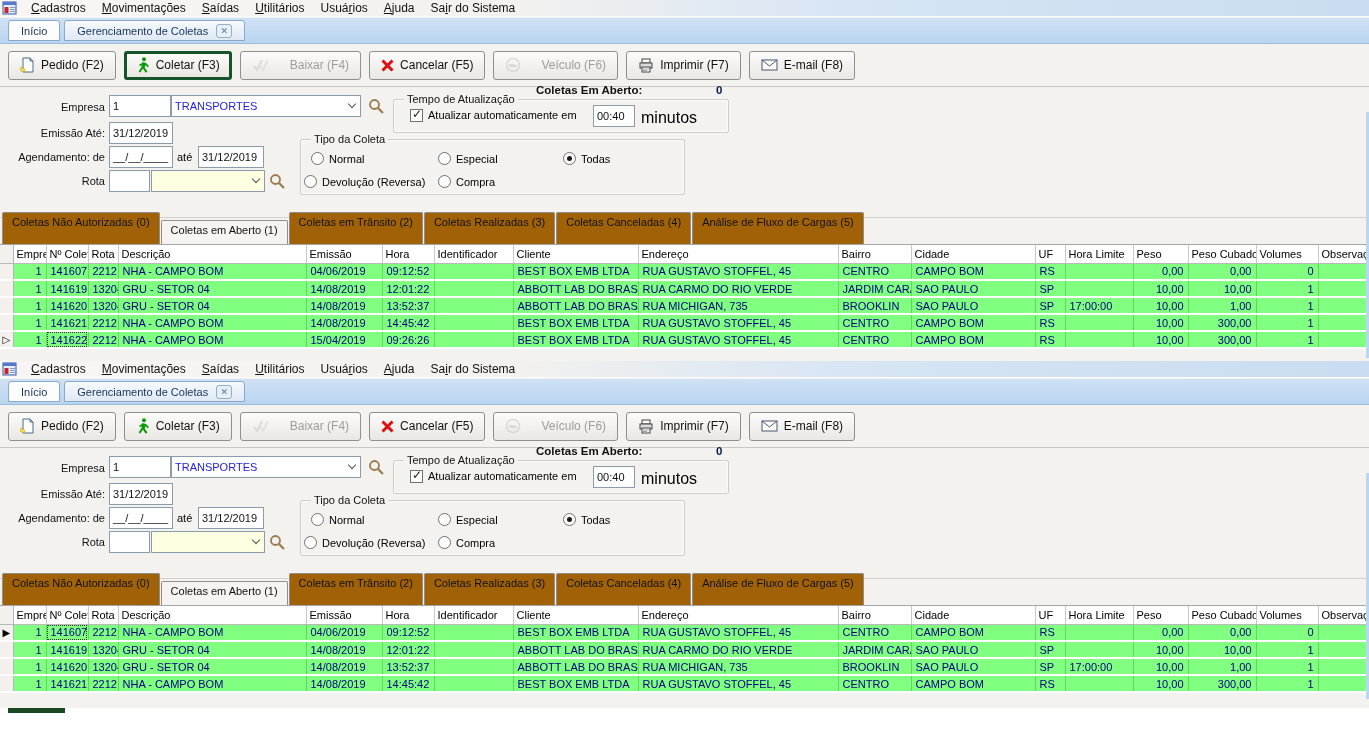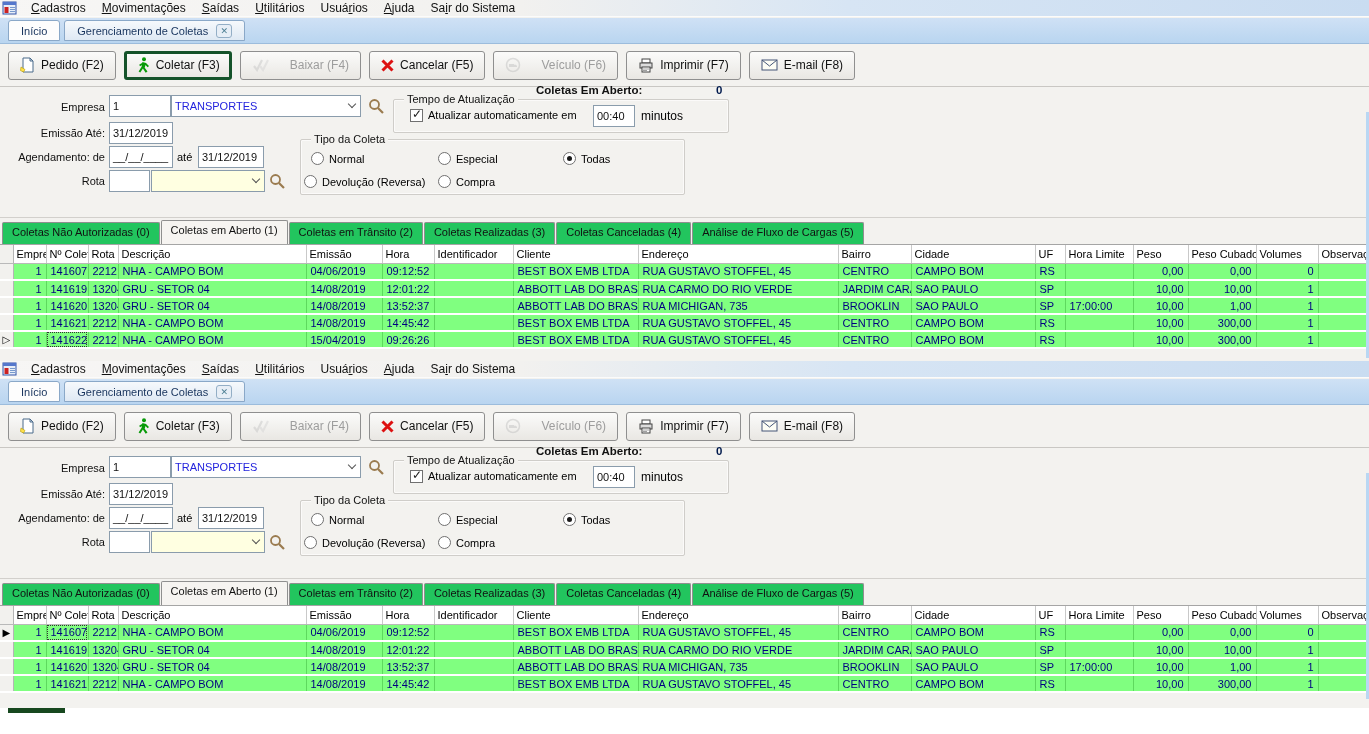--- a/index.html
+++ b/index.html
@@ -69,36 +69,36 @@
   .legend { position:absolute; top:-7px; left:10px; background:#f3f2ef; padding:0 3px;
     font-size:11px; color:#111; white-space:nowrap; }
   .fs-tempo { left:393px; top:99px; width:336px; height:34px; }
   .fs-tipo { left:300px; top:139px; width:385px; height:56px; }
 
   .checkbox { position:absolute; left:16px; top:9px; width:13px; height:13px; background:#fff;
     border:1px solid #707070; }
   .checkbox.checked::after { content:"✓"; position:absolute; left:1px; top:-3px; font-size:12px; color:#222; }
   .cb-label { position:absolute; left:34px; top:9px; font-size:11px; white-space:nowrap; }
   .i-time { left:199px; top:5px; width:42px; }
-  .min-label { position:absolute; left:247px; top:9px; font-size:12px; }
+  .min-label { position:absolute; left:247px; top:9px; font-size:16px; }
 
   .coletas-label { position:absolute; left:536px; top:84px; font-size:11.5px; font-weight:bold; color:#111; }
   .coletas-value { position:absolute; left:716px; top:84px; font-size:11.5px; font-weight:bold; color:#001a4d; }
 
   .radio { position:absolute; display:flex; align-items:center; gap:5px; font-size:11px; white-space:nowrap; }
   .rb { width:13px; height:13px; border:1px solid #707070; border-radius:50%; background:#fff; position:relative; flex:none; }
   .radio.checked .rb::after { content:""; position:absolute; left:3px; top:3px; width:5px; height:5px;
     border-radius:50%; background:#1a1a1a; }
   .rlabel { font-style:normal; }
   .r0 { left:10px; top:12px; } .r1 { left:137px; top:12px; } .r2 { left:262px; top:12px; }
   .r3 { left:3px; top:35px; } .r4 { left:137px; top:35px; }
 
   
   .subtabs { position:absolute; top:219px; left:2px; right:0; height:25px; display:flex; align-items:flex-end; }
-  .subtab { height:22px; padding:3px 9px 0; font-size:11px; color:#111; background:#22c55e;
+  .subtab { height:32px; padding:3px 9px 0; font-size:11px; color:#111; background:#a16207;
     border:1px solid #8f8f8f; border-bottom:none; border-radius:2px 2px 0 0; margin-right:1px; white-space:nowrap; }
   .subtab.active { height:24px; background:#f6f4f1; position:relative; z-index:2; }
 
   
   .gridwrap { position:absolute; top:244px; left:0; right:0; background:#fff; border-top:1px solid #a5a5a5; }
   table.grid { border-collapse:collapse; table-layout:fixed; width:1369px; }
   .grid th { height:18px; background:#fff; font-size:11px; font-weight:normal; color:#000;
     text-align:left; padding:0 3px; border-right:1px solid #c9c9c9; border-bottom:1px solid #b9b9b9;
     overflow:hidden; white-space:nowrap; }
   .grid td { height:17px; background:#80ff80; color:#000080; font-size:11px; padding:0 4px;

